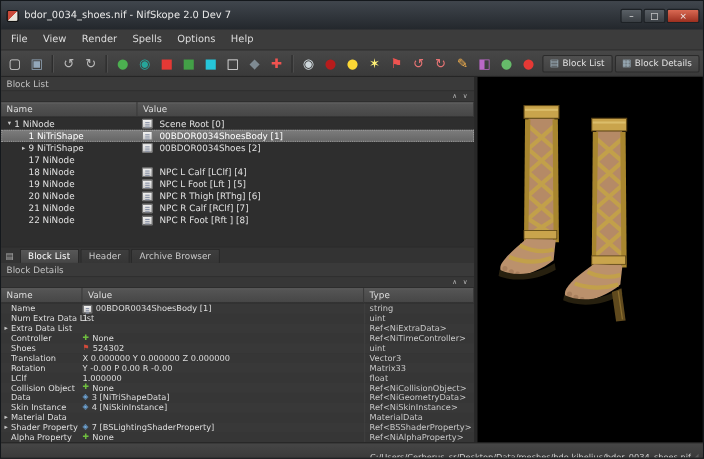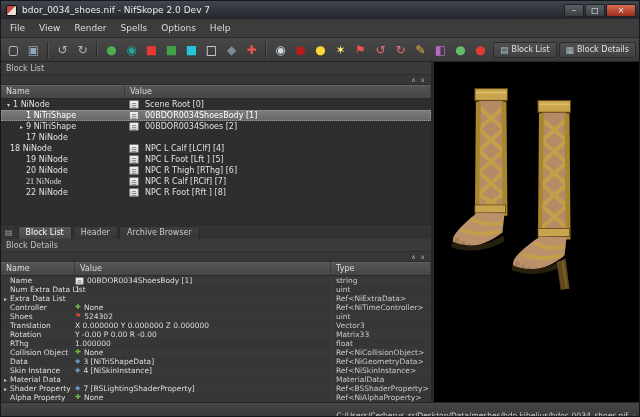--- a/index.html
+++ b/index.html
@@ -1,21 +1,21 @@
 <!DOCTYPE html>
 <html><head>
 <meta charset="utf-8">
 <style>
   * { box-sizing: border-box; margin: 0; padding: 0; }
   html,body { width:640px; height:417px; background:#222; }
   body { font-family:"DejaVu Sans","Liberation Sans",sans-serif; }
   .window { width:640px; height:417px; display:flex; flex-direction:column; background:#3c3c3c; border:1px solid #14181c; overflow:hidden; }
 
   
-  .titlebar { height:18px; flex:none; background:linear-gradient(#40464d,#23272c); display:flex; align-items:center; gap:5px; padding:0 3px 0 5px; }
+  .titlebar { height:26px; flex:none; background:linear-gradient(#40464d,#23272c); display:flex; align-items:center; gap:5px; padding:0 3px 0 5px; }
   .app-icon { width:11px; height:11px; flex:none; border-radius:2px; background:linear-gradient(135deg,#c94a3a 0 48%,#e8e4da 48% 100%); border:1px solid #111; }
   .title-text { flex:1; color:#e9e9e9; font-size:9px; white-space:nowrap; overflow:hidden; }
   .win-controls { display:flex; gap:1px; }
   .wc { width:20px; height:13px; display:flex; align-items:center; justify-content:center; font-size:8px; color:#eee; background:linear-gradient(#5a6066,#393e43); border:1px solid #1d2125; border-radius:2px; }
   .wc.close { width:30px; background:linear-gradient(#da6a54,#9c2f1f); }
 
   
   .menubar { height:19px; flex:none; display:flex; align-items:center; background:#3c3c3c; border-bottom:1px solid #2b2b2b; padding:8px 2px; }
   .menu-item { font-size:9px; color:#dcdcdc; padding:1px 7px; }
 
@@ -181,21 +181,21 @@
               <span>00BDOR0034Shoes [2]</span>
             </div>
           </div>
           <div class="tree-row">
             <div class="tname" style="padding-left: 16px;">
               <span class="arrow"></span>
               <span>17 NiNode</span>
             </div>
           </div>
           <div class="tree-row">
-            <div class="tname" style="">
+            <div class="tname" style="padding-left: 16px;">
               <span class="arrow"></span>
               <span>18 NiNode</span>
             </div>
             <div class="tval">
               <span class="badge"></span>
               <span>NPC L Calf [LClf] [4]</span>
             </div>
           </div>
           <div class="tree-row">
             <div class="tname" style="padding-left: 16px;">
@@ -211,21 +211,21 @@
             <div class="tname" style="padding-left: 16px;">
               <span class="arrow"></span>
               <span>20 NiNode</span>
             </div>
             <div class="tval">
               <span class="badge"></span>
               <span>NPC R Thigh [RThg] [6]</span>
             </div>
           </div>
           <div class="tree-row">
-            <div class="tname" style="padding-left: 16px; font-family: Liberation Serif, serif;">
+            <div class="tname" style="padding-left: 16px;">
               <span class="arrow"></span>
               <span>21 NiNode</span>
             </div>
             <div class="tval">
               <span class="badge"></span>
               <span>NPC R Calf [RClf] [7]</span>
             </div>
           </div>
           <div class="tree-row">
             <div class="tname" style="padding-left: 16px;">
@@ -330,21 +330,21 @@
               <span>Rotation</span>
             </div>
             <div class="dval">
               <span>Y -0.00 P 0.00 R -0.00</span>
             </div>
             <div class="dtype">Matrix33</div>
           </div>
           <div class="d-row">
             <div class="dname">
               <span class="arrow"></span>
-              <span>RThg</span>
+              <span>LClf</span>
             </div>
             <div class="dval">
               <span>1.000000</span>
             </div>
             <div class="dtype">float</div>
           </div>
           <div class="d-row">
             <div class="dname">
               <span class="arrow"></span>
               <span>Collision Object</span>

